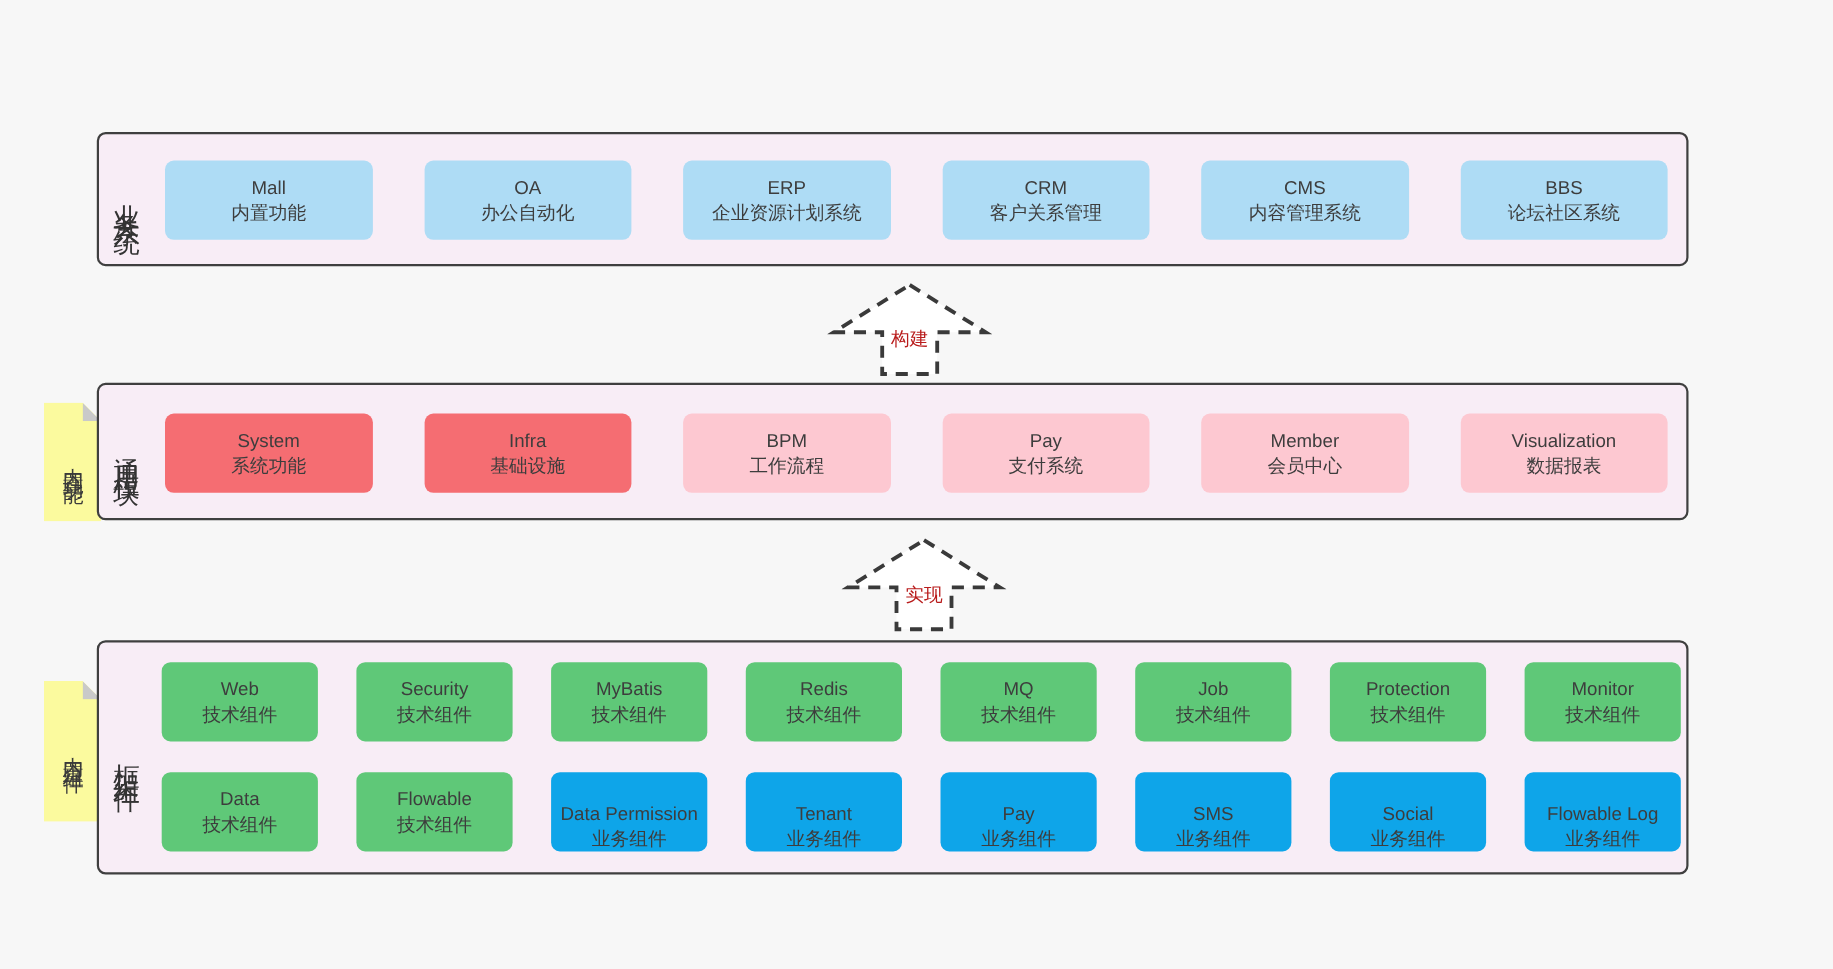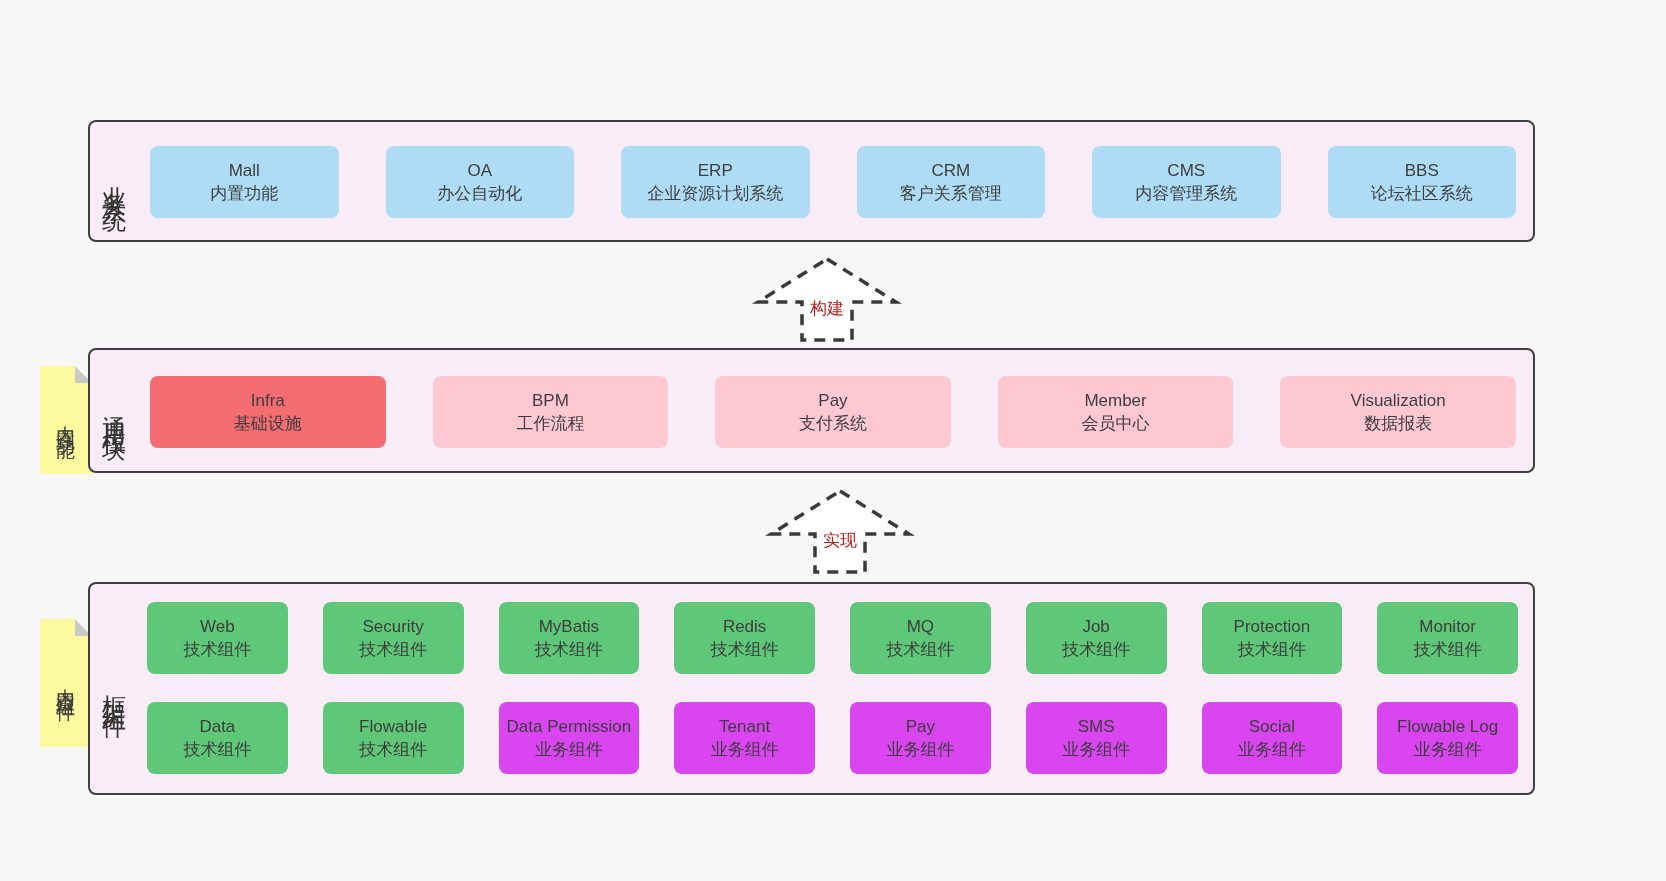--- a/index.html
+++ b/index.html
@@ -28,42 +28,42 @@
   .v-label{
     position:absolute;left:12px;top:50%;
     transform:translateY(-50%);
     writing-mode:vertical-rl;text-orientation:upright;
     font-size:24px;line-height:1;letter-spacing:7px;
     color:#333;white-space:nowrap;
   }
 
   .boxes{position:absolute;display:flex;}
   .boxes-6{left:60px;right:17px;gap:47px;}
-  .boxes-8{left:57px;right:15px;gap:35px;}
+  .boxes-8{left:57px;right:5px;gap:35px;}
   .panel-business .boxes-6{top:24px;}
   .panel-modules  .boxes-6{top:26px;}
   .row1{top:18px;}
   .row2{top:118px;}
 
   .box{
     flex:1 1 0;
     height:72px;
     border-radius:8px;
     display:flex;flex-direction:column;
     align-items:center;justify-content:center;
     text-align:center;
     font-size:17px;line-height:23px;
     color:#3d3d3d;
     padding:0 4px;box-sizing:border-box;
   }
   .b-blue{background:#aedcf5;}
   .b-red{background:#f56d72;}
   .b-pink{background:#fdc8d1;}
   .b-green{background:#5fc878;}
-  .b-lgreen{background:#d946ef;}
+  .b-lgreen{background:#0ea5e9;justify-content:flex-end;}
 
   
   .arrow{position:absolute;width:150px;height:88px;}
   .arrow-build{left:752px;top:255px;}
   .arrow-implement{left:765px;top:487px;}
   .arrow svg{position:absolute;inset:0;}
   .arrow-label{
     position:absolute;left:50%;top:42px;
     transform:translateX(-50%);
     background:#ffffff;
@@ -139,20 +139,24 @@
     <svg viewBox="0 0 150 88">
       <polygon points="75,4 144,47 100,47 100,85 50,85 50,47 6,47" fill="#ffffff" stroke="#3a3a3a" stroke-width="3.5" stroke-dasharray="11 8" stroke-linejoin="miter"></polygon>
     </svg>
     <div class="arrow-label">构建</div>
   </div>
 
   <section class="panel panel-modules">
     <div class="v-label">通用模块</div>
     <div class="boxes boxes-6">
       <div class="box b-red">
+        <div>System</div>
+        <div>系统功能</div>
+      </div>
+      <div class="box b-red">
         <div>Infra</div>
         <div>基础设施</div>
       </div>
       <div class="box b-pink">
         <div>BPM</div>
         <div>工作流程</div>
       </div>
       <div class="box b-pink">
         <div>Pay</div>
         <div>支付系统</div>

